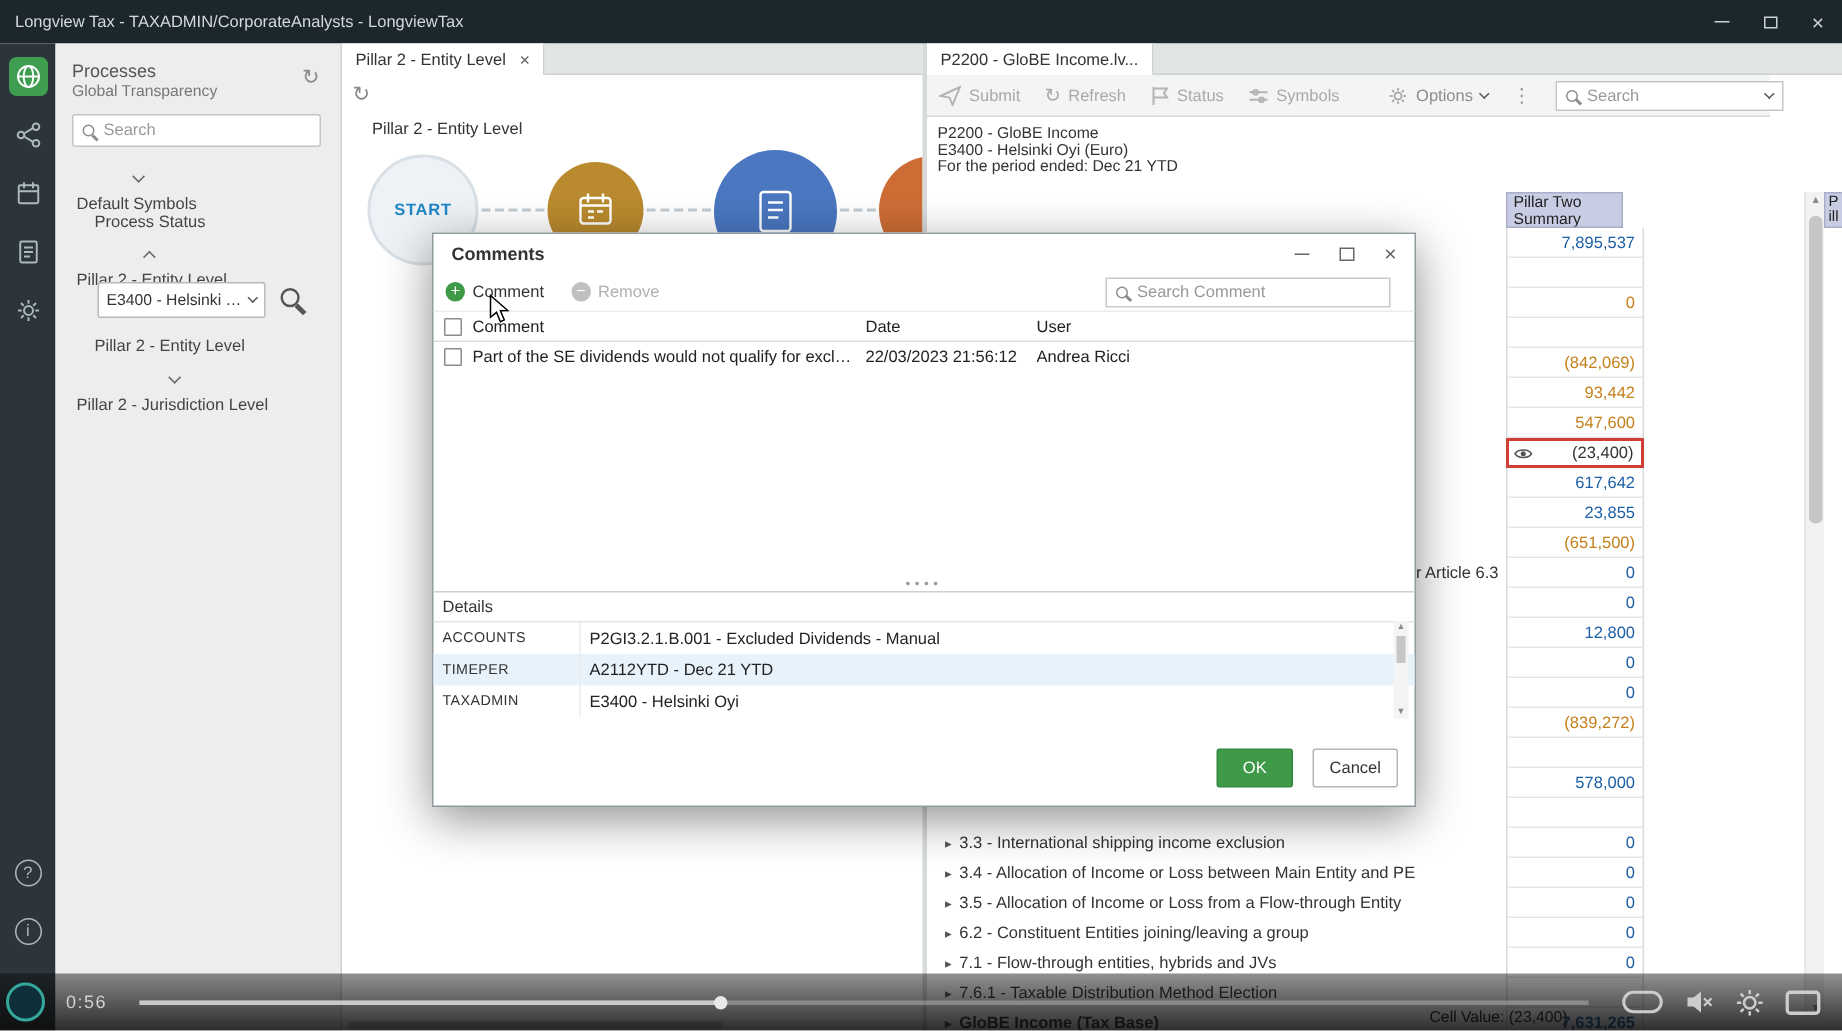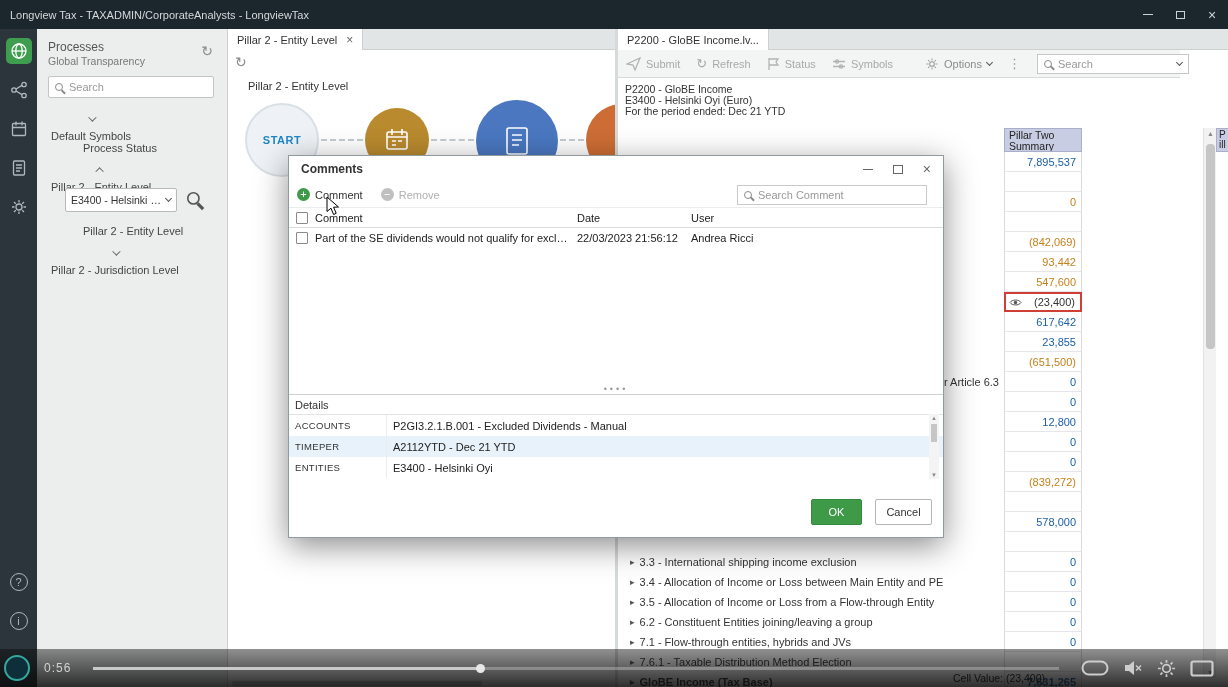--- a/index.html
+++ b/index.html
@@ -26,21 +26,21 @@
   .leftpanel { position:absolute; left:37px; top:29px; width:191px; height:658px; background:#eceeee; border-right:1px solid #cdd0d0; }
   .lp-title { position:absolute; left:11px; top:11px; font-size:12px; color:#555; }
   .lp-sub { position:absolute; left:11px; top:26px; font-size:10.5px; color:#777; }
   .lp-refresh { position:absolute; right:14px; top:15px; color:#8a8a8a; font-size:14px; line-height:1; }
   .lp-search { position:absolute; left:11px; top:47px; width:166px; height:22px; background:#fff; border:1px solid #c4c4c4; border-radius:2px; display:flex; align-items:center; padding:0 6px; color:#8a8a8a; gap:6px; }
   .lp-search input { border:none; outline:none; background:transparent; flex:1; font-size:11px; color:#333; font-family:inherit; }
   input::placeholder { color:#999; }
   .mag { position:relative; width:8px; height:8px; border:1.5px solid currentColor; border-radius:50%; display:inline-block; flex:0 0 auto; }
   .mag::after { content:""; position:absolute; width:5px; height:1.5px; background:currentColor; transform:rotate(45deg); right:-4px; bottom:-2px; }
   .tree-group { position:absolute; left:14px; display:flex; align-items:center; gap:8px; color:#444;flex-direction:column; }
-  .tree-item { position:absolute; left:46px; color:#444; }
+  .tree-item { position:absolute; left:26px; color:#444; }
   .chev { display:inline-block; width:6px; height:6px; border-right:1.4px solid #666; border-bottom:1.4px solid #666; }
   .chev.down { transform:rotate(45deg) translateY(-2px); }
   .chev.up { transform:rotate(-135deg) translateY(-2px); }
   .tree-select { position:absolute; left:28px; top:159px; width:112px; height:24px; background:#fff; border:1px solid #b9b9b9; border-radius:2px; display:flex; align-items:center; padding:0 5px; gap:4px; font-size:10.5px; }
   .tree-select .val { flex:1; overflow:hidden; white-space:nowrap; text-overflow:ellipsis; }
   .dd-arrow { display:inline-block; width:5px; height:5px; border-right:1.3px solid #555; border-bottom:1.3px solid #555; transform:rotate(45deg); margin-top:-3px; flex:0 0 auto; }
   .tree-mag { position:absolute; left:150px; top:163px; color:#555; transform:scale(1.6); transform-origin:left top; }
 
   
   .lefttabbar { position:absolute; left:228px; top:29px; width:387px; height:21px; background:#e2e5e5; border-bottom:1px solid #cdd0d0; display:flex; }
@@ -75,21 +75,21 @@
   
   .rightcontent { position:absolute; left:618px; top:78px; width:610px; height:609px; background:#fff; overflow:hidden; }
   .rpt-hdr { position:absolute; left:7px; font-size:10.5px; color:#333; line-height:11.5px; white-space:nowrap; }
   .colhdr { position:absolute; left:386px; top:50px; width:78px; height:24px; background:#c9cde3; border:1px solid #a9aecb; font-size:10.5px; line-height:11px; padding:1px 4px; color:#222; overflow:hidden; }
   .colhdr2 { position:absolute; left:598px; top:50px; width:13px; height:24px; background:#c9cde3; border:1px solid #a9aecb; border-right:none; font-size:10px; line-height:10px; padding:1px 2px; color:#222; overflow:hidden; word-break:break-all; }
   .report-rows { position:absolute; left:0; top:74px; width:584px; }
   .rrow { display:flex; height:20px; align-items:center; }
   .rlbl { flex:0 0 386px; padding-left:12px; display:flex; align-items:center; gap:5px; white-space:nowrap; overflow:hidden; color:#333; }
   .rlbl.right { justify-content:flex-end; padding-right:5px; }
   .rlbl .arr { color:#555; font-size:9px; }
-  .rval { width:78px; height:20px; border-left:1px solid #d9d9de; border-right:1px solid #d9d9de; border-bottom:1px solid #e6e6ea; display:flex; align-items:center; justify-content:flex-end; padding-right:5px; color:#333; }
+  .rval { width:92px; height:20px; border-left:1px solid #d9d9de; border-right:1px solid #d9d9de; border-bottom:1px solid #e6e6ea; display:flex; align-items:center; justify-content:flex-end; padding-right:5px; color:#333; }
   .rval.blue { color:#1d5fa6; }
   .rval.orange { color:#c5811b; }
   .rval.flag { border:2px solid #cf3f36; justify-content:space-between; padding-left:3px; color:#333; }
   .bold { font-weight:bold; }
   .vscroll { position:absolute; left:585px; top:50px; height:550px; width:13px; background:#f2f2f2; border-left:1px solid #e2e2e2; }
   .vthumb { position:absolute; left:2px; top:16px; width:9px; height:205px; background:#c6c6c6; border-radius:4px; }
   .sarrow { position:absolute; left:0; width:13px; text-align:center; font-size:7px; color:#8a8a8a; }
   .cellstatus { position:absolute; left:335px; bottom:3px; font-size:10.5px; color:#222; white-space:nowrap; }
   .hscroll-left { position:absolute; left:228px; bottom:0; width:387px; height:7px; background:#f0f0f0; }
   .hthumb { position:absolute; left:4px; top:1px; width:250px; height:5px; background:#c4c4c4; border-radius:2px; }
@@ -604,21 +604,21 @@
       <div>
           <div class="drow">
             <div class="dkey">ACCOUNTS</div>
             <div class="dval">P2GI3.2.1.B.001 - Excluded Dividends - Manual</div>
           </div>
           <div class="drow alt">
             <div class="dkey">TIMEPER</div>
             <div class="dval">A2112YTD - Dec 21 YTD</div>
           </div>
           <div class="drow">
-            <div class="dkey">ENTITIES</div>
+            <div class="dkey">TAXADMIN</div>
             <div class="dval">E3400 - Helsinki Oyi</div>
           </div>
         </div>
     </div>
     <div class="det-scroll">
       <span class="det-arrow" style="top:1px">▲</span>
       <div class="det-thumb"></div>
       <span class="det-arrow" style="bottom:1px">▼</span>
     </div>
     <div class="dlg-ok">OK</div>

